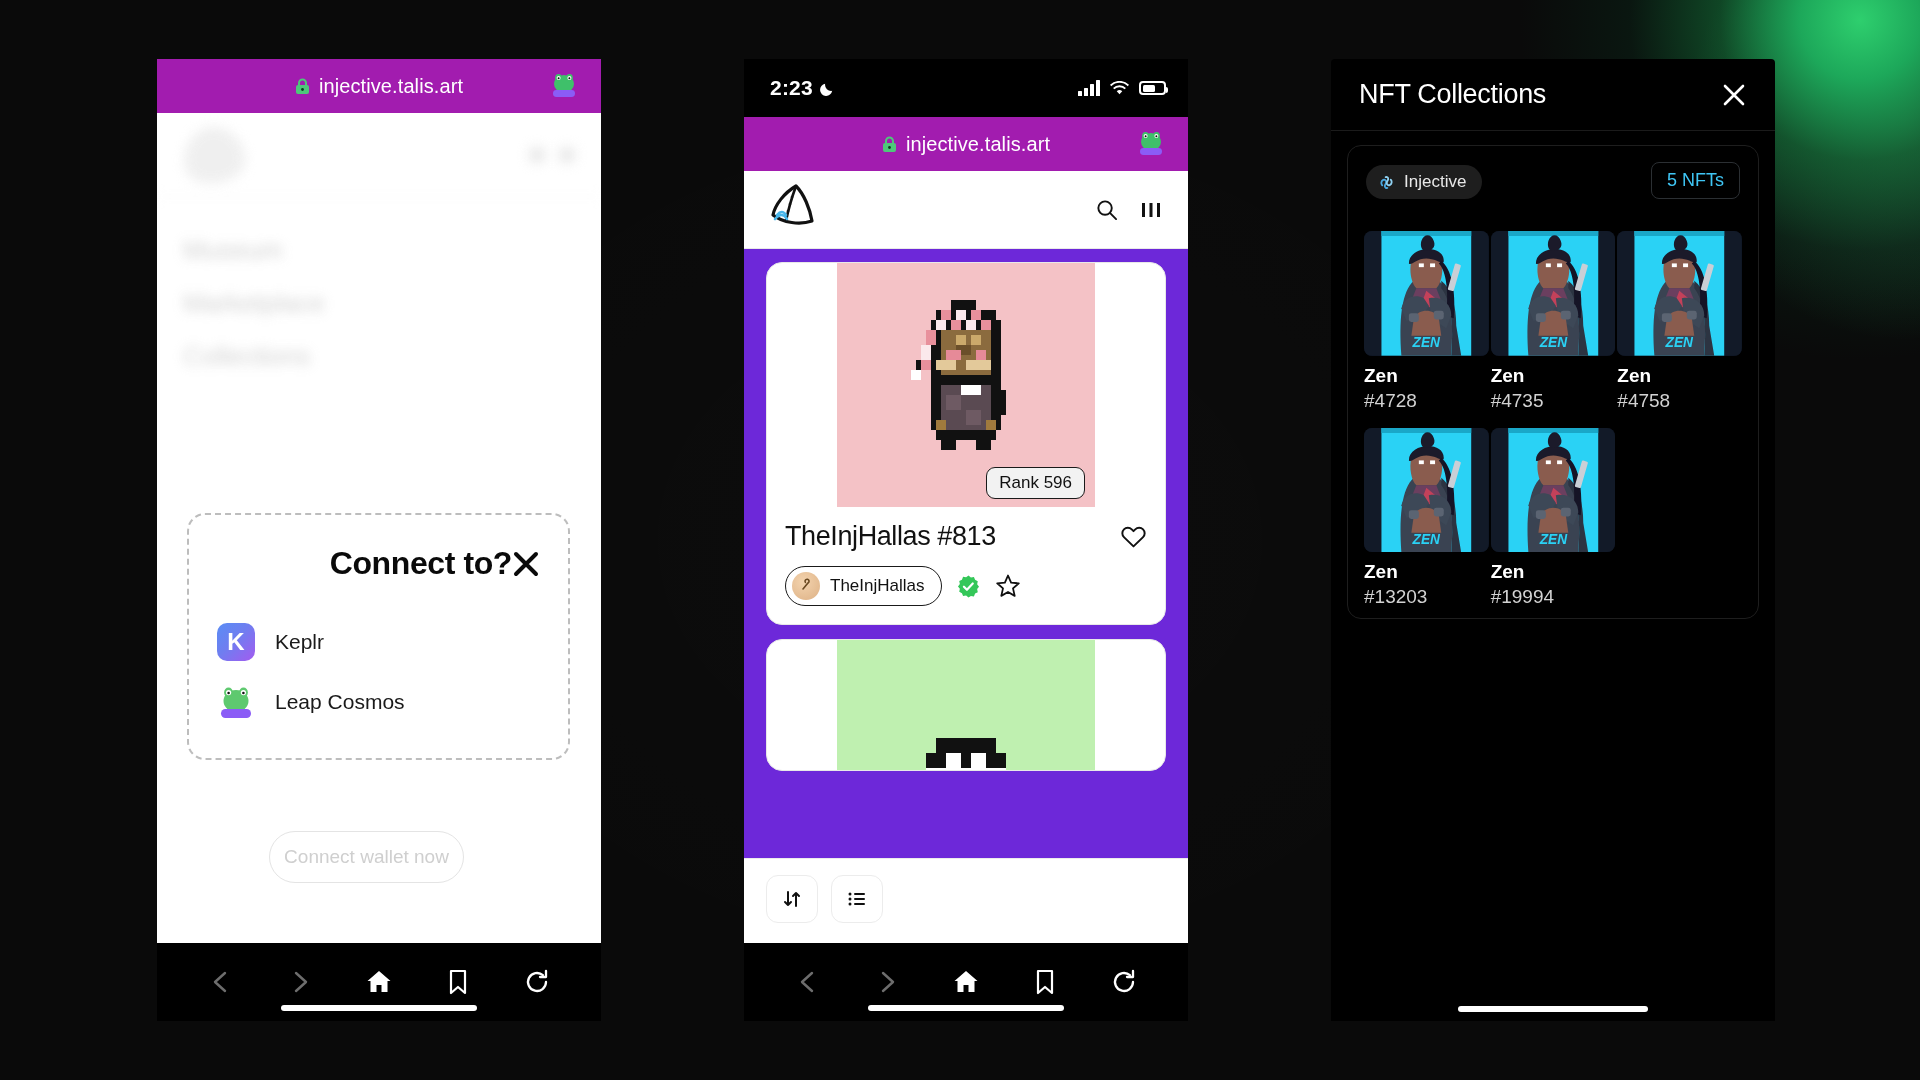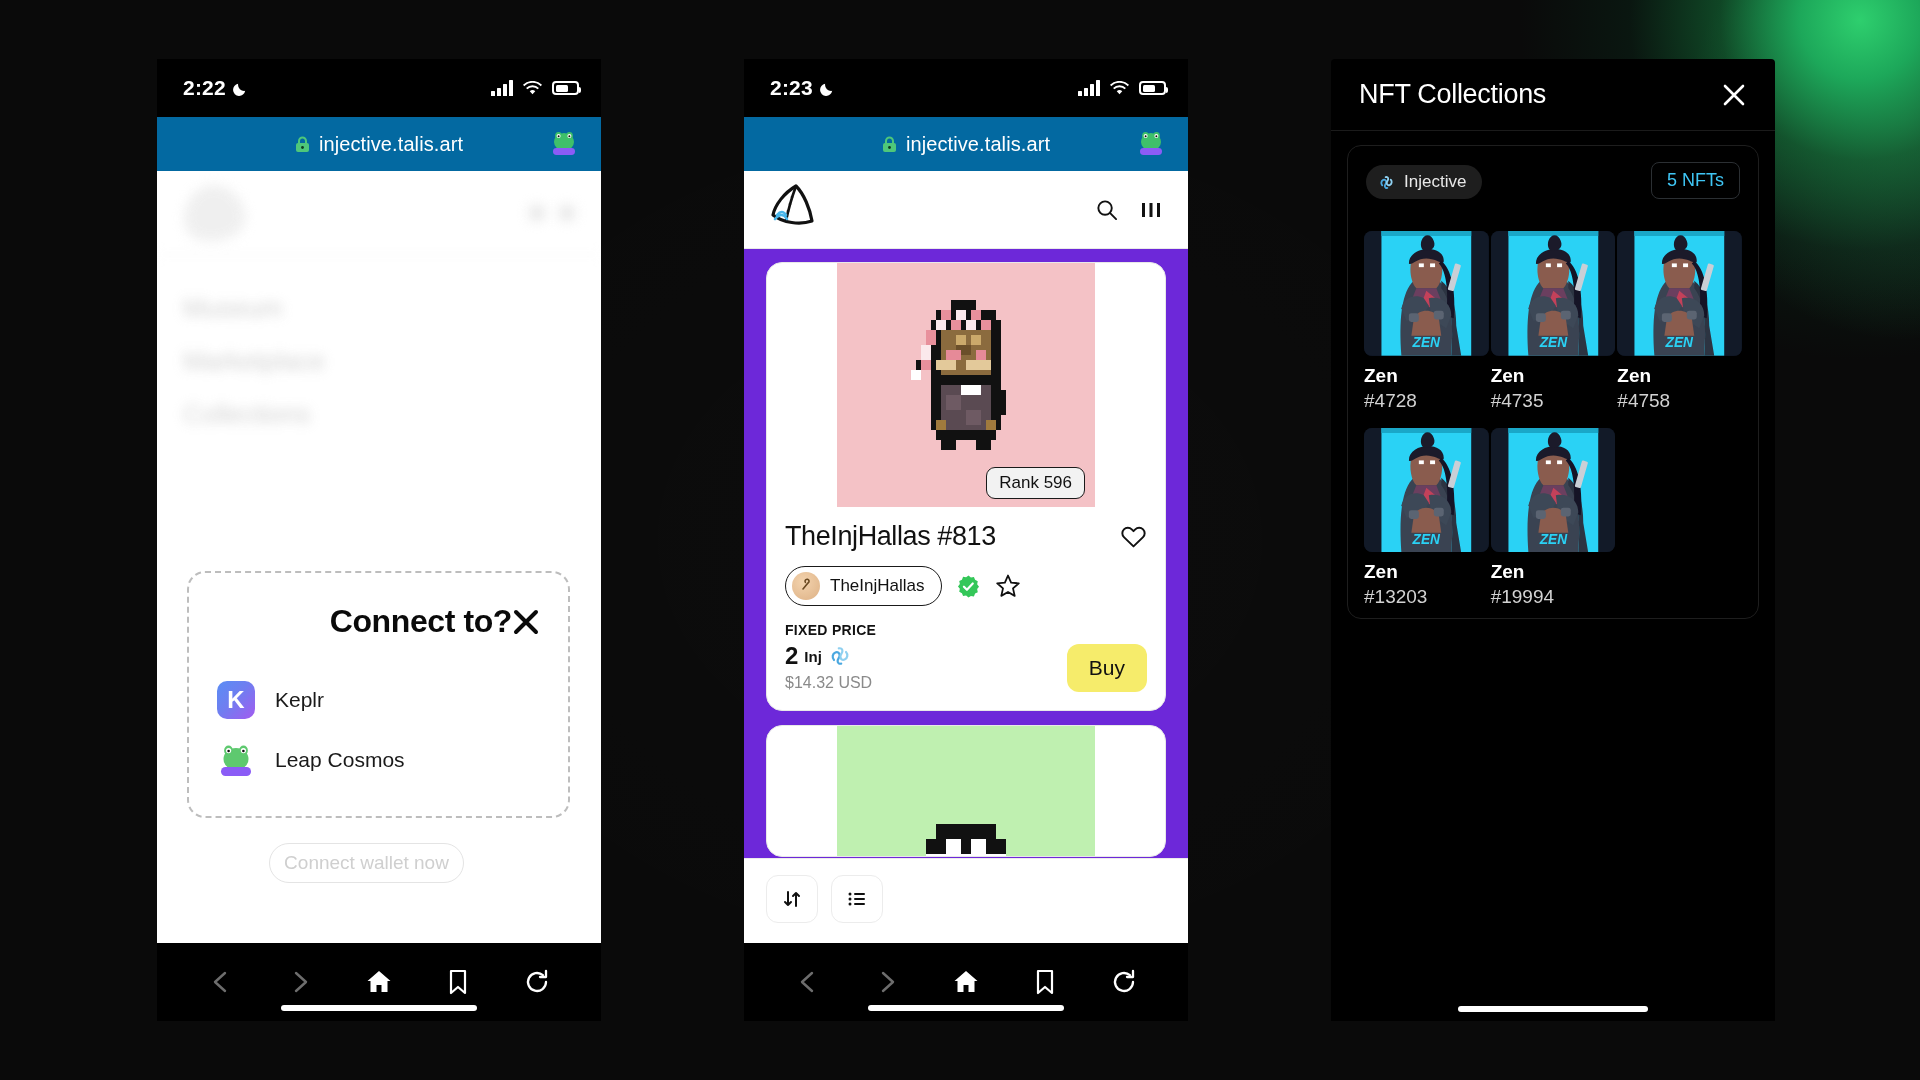--- a/index.html
+++ b/index.html
@@ -57,21 +57,21 @@
   .sig i:nth-child(3){ height:12px; }
   .sig i:nth-child(4){ height:16px; }
   .batt { width:27px; height:14px; border:2px solid #fff; border-radius:4px; position:relative; padding:1.5px; }
   .batt::after{ content:""; position:absolute; right:-4px; top:4px; width:2px; height:6px; background:#fff; border-radius:0 2px 2px 0;}
   .batt span{ display:block; height:100%; width:62%; background:#fff; border-radius:1.5px;}
 
   
   .urlbar {
     height: 54px; flex: 0 0 54px;
     display: flex; align-items: center; justify-content: center;
-    position: relative; background: #0369a1; color: #fff;
+    position: relative; background: #a21caf; color: #fff;
   }
   .url-inner { display:flex; align-items:center; gap:9px; font-size:20px; letter-spacing:.1px;}
   .lock { width:15px; height:17px; position:relative; display:block;}
   .ext-icon { position:absolute; right:22px; top:50%; transform:translateY(-50%); width:30px; height:30px; }
 
   
   .page { flex: 1 1 auto; background:#fff; position:relative; overflow:hidden; }
   .page-dark { flex:1 1 auto; background:#000; position:relative; overflow:hidden; }
 
   
@@ -106,21 +106,21 @@
   .modal-close { width:28px; height:28px; cursor:pointer;}
   .wallet-row { display:flex; align-items:center; gap:20px; padding: 11px 0; cursor:pointer;}
   .wallet-name { font-size:21px; color:#1a1a1a; }
   .wallet-name.dim { color:#a8a8a8; }
   .w-ico { width:38px; height:38px; flex:0 0 38px; border-radius:10px; overflow:hidden; position:relative;}
   .w-keplr { background: linear-gradient(135deg,#5a8df5 0%,#6f7ef0 45%,#a35bf0 100%);
              display:flex; align-items:center; justify-content:center;
              color:#fff; font-size:24px; font-weight:700; font-family:"Liberation Sans",sans-serif; }
 
   .connect-now {
-    position:absolute; left:112px; bottom:60px; width:195px; height:40px;
+    position:absolute; left:112px; bottom:60px; width:195px; height:52px;
     border:1.5px solid #e4e4e4; border-radius:26px;
     display:flex; align-items:center; justify-content:center;
     font-size:19px; color:#cfcfcf; cursor:pointer; background:#fff;
   }
 
   
   .p2-topbar { height:78px; display:flex; align-items:center; justify-content:space-between;
                padding: 0 26px; border-bottom:1px solid #e9e9e9; background:#fff;}
   .p2-tools { display:flex; align-items:center; gap:22px; }
   .p2-scroll { position:absolute; left:0; right:0; top:78px; bottom:0; overflow:hidden; background:#6d28d9;}
@@ -192,48 +192,20 @@
 
   svg { display:block; }
 </style>
 </head>
 <body>
 
 <div id="bg"></div>
 
 <div class="phone" id="phone1">
 
-  <div class="statusbar">
-    <div class="sb-left">
-      <span class="sb-time">2:22</span>
-      <span class="moon">
-        <svg width="15" height="15" viewBox="0 0 16 16">
-            <path d="M13 10.5A6.5 6.5 0 0 1 5.5 3 6.5 6.5 0 1 0 13 10.5z" fill="#fff"></path>
-          </svg>
-      </span>
-    </div>
-    <div class="sb-right">
-      <span class="sig">
-          <i></i>
-          <i></i>
-          <i></i>
-          <i></i>
-        </span>
-      <span>
-        <svg width="19" height="15" viewBox="0 0 20 15">
-            <path d="M10 13.6 7.1 10.5a4.2 4.2 0 0 1 5.8 0z" fill="#fff"></path>
-            <path d="M10 6.1a7.6 7.6 0 0 0-5.4 2.2L3.2 6.9A9.6 9.6 0 0 1 10 4.1a9.6 9.6 0 0 1 6.8 2.8l-1.4 1.4A7.6 7.6 0 0 0 10 6.1z" fill="#fff"></path>
-            <path d="M10 1.4A12.3 12.3 0 0 0 1.3 5L0 3.6A14.2 14.2 0 0 1 10 -.5 14.2 14.2 0 0 1 20 3.6L18.7 5A12.3 12.3 0 0 0 10 1.4z" fill="#fff"></path>
-          </svg>
-      </span>
-      <span class="batt">
-          <span></span>
-        </span>
-    </div>
-  </div>
 
   <div class="urlbar">
     <div class="url-inner">
       <span class="lock">
         <svg width="15" height="17" viewBox="0 0 15 17">
             <rect x="1" y="7" width="13" height="9" rx="2" fill="#4ec77a"></rect>
             <path d="M4 7V5a3.5 3.5 0 0 1 7 0v2" stroke="#4ec77a" stroke-width="2" fill="none"></path>
             <circle cx="7.5" cy="11.5" r="1.4" fill="#0d3b1f"></circle>
           </svg>
       </span>
@@ -498,37 +470,20 @@
                   <path d="M7.6 12.2l2.9 2.9 5.6-6" stroke="#fff" stroke-width="2.1" fill="none" stroke-linecap="round" stroke-linejoin="round"></path>
                 </svg>
             </span>
             <span>
               <svg width="26" height="26" viewBox="0 0 26 26">
                   <path d="M13 2.5l3.1 7.1 7.7.7-5.8 5.1 1.7 7.5L13 19l-6.7 3.9 1.7-7.5-5.8-5.1 7.7-.7z" fill="none" stroke="#111" stroke-width="1.8" stroke-linejoin="round"></path>
                 </svg>
             </span>
           </div>
 
-          <div class="price-row">
-            <div>
-              <div class="fp-label">FIXED PRICE</div>
-              <div class="price-main">
-                <span class="price-amt">2</span>
-                <span class="price-unit">Inj</span>
-                <span>
-                  <svg width="24" height="24" viewBox="0 0 24 24">
-                      <path d="M6 16c-2.2-2.4-1.6-6.4 1.4-7.6 2.4-1 4.2.7 4.2 3 0 2.4-2 3.4-2 5.6 0 2 1.8 3.2 3.6 2.6" stroke="#4aa8e0" stroke-width="2.2" fill="none" stroke-linecap="round"></path>
-                      <path d="M18 8c2.2 2.4 1.6 6.4-1.4 7.6-2.4 1-4.2-.7-4.2-3 0-2.4 2-3.4 2-5.6 0-2-1.8-3.2-3.6-2.6" stroke="#8fd0f0" stroke-width="2.2" fill="none" stroke-linecap="round"></path>
-                    </svg>
-                </span>
-              </div>
-              <div class="price-usd">$14.32 USD</div>
-            </div>
-            <button class="buy-btn">Buy</button>
-          </div>
         </div>
       </div>
 
       <div class="nft-card" style="margin-top:14px;">
         <div class="nft-art green" style="height:130px;">
           <svg width="130" height="120" viewBox="0 0 26 24" shape-rendering="crispEdges" style="margin-top:46px;">
             <rect x="7" y="14" width="12" height="3" fill="#111"></rect>
             <rect x="5" y="17" width="16" height="3" fill="#111"></rect>
             <rect x="9" y="17" width="3" height="3" fill="#fff"></rect>
             <rect x="14" y="17" width="3" height="3" fill="#fff"></rect>

